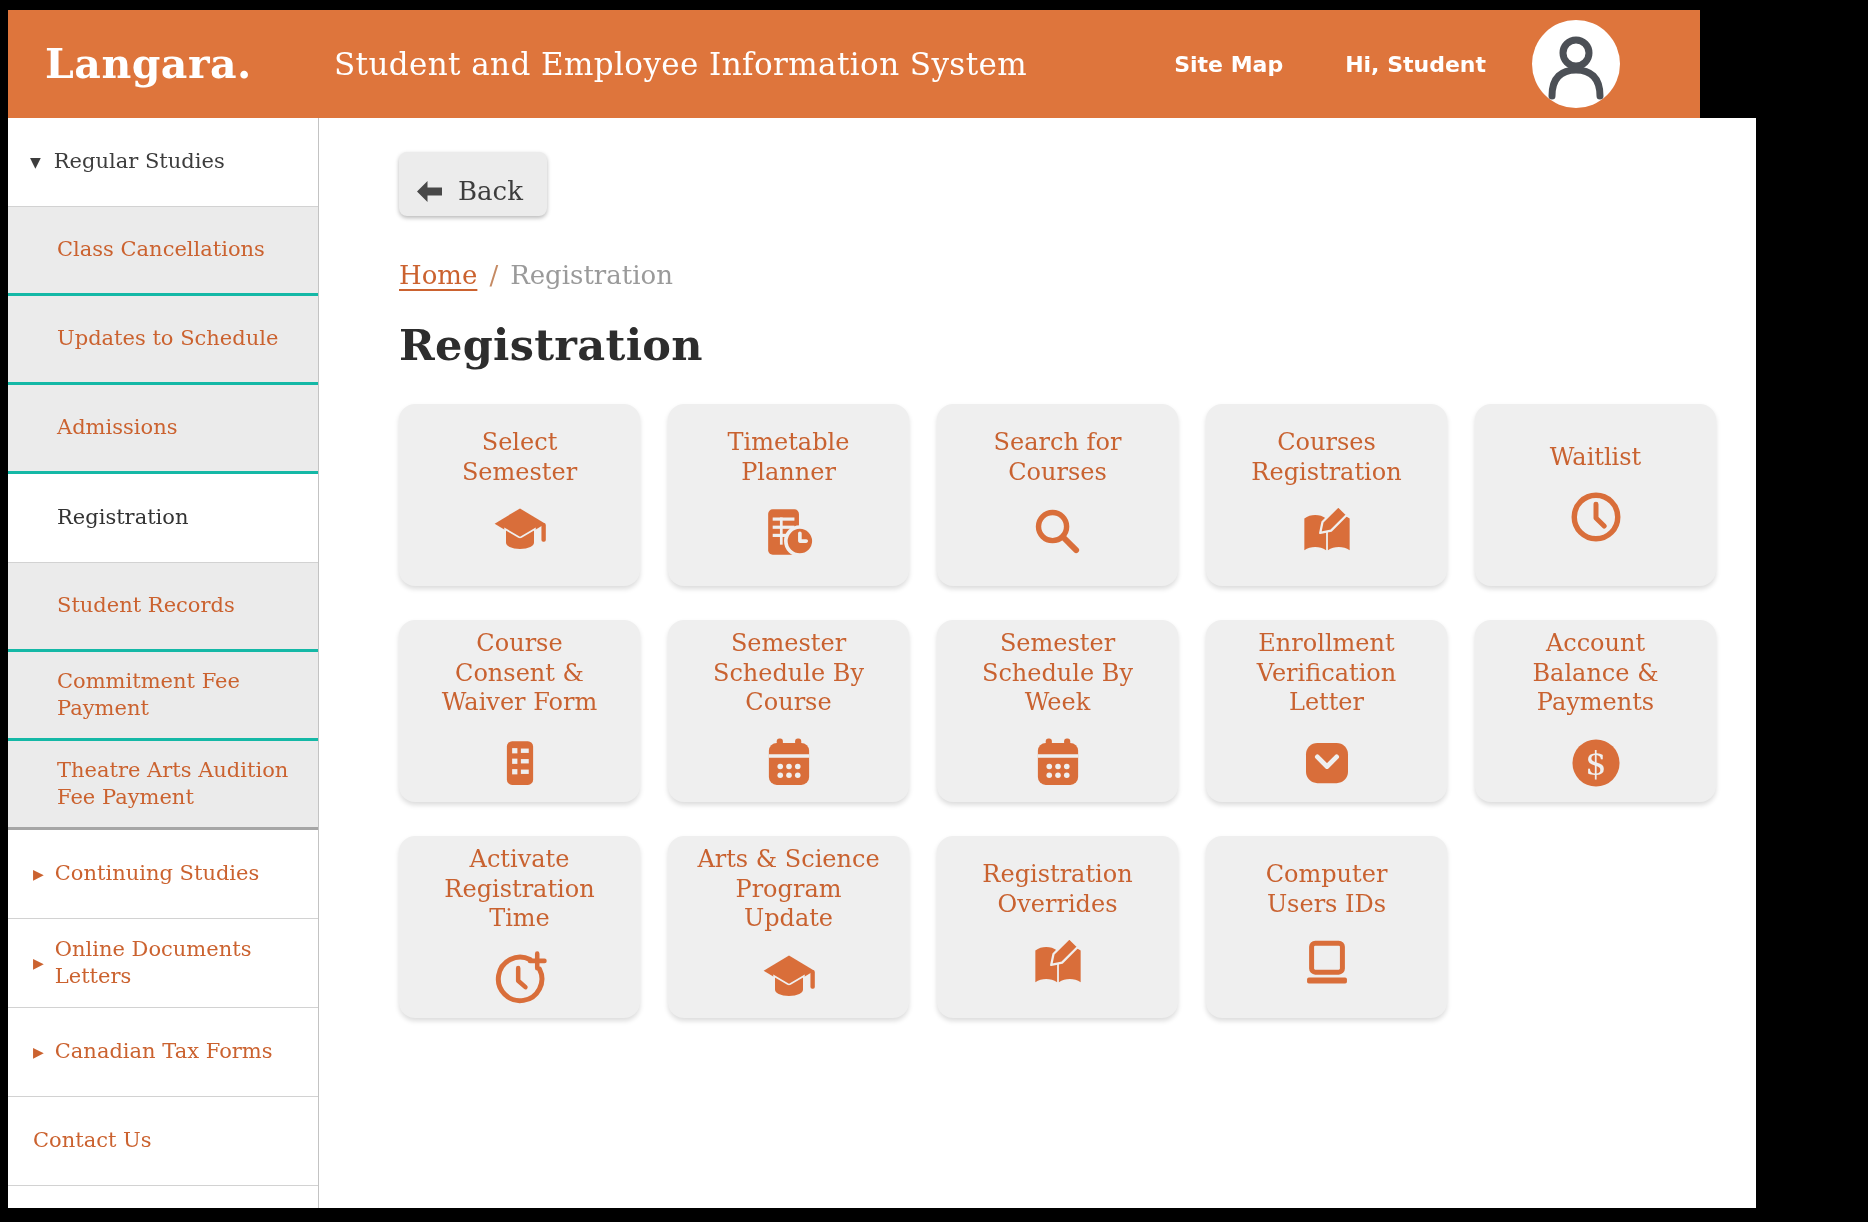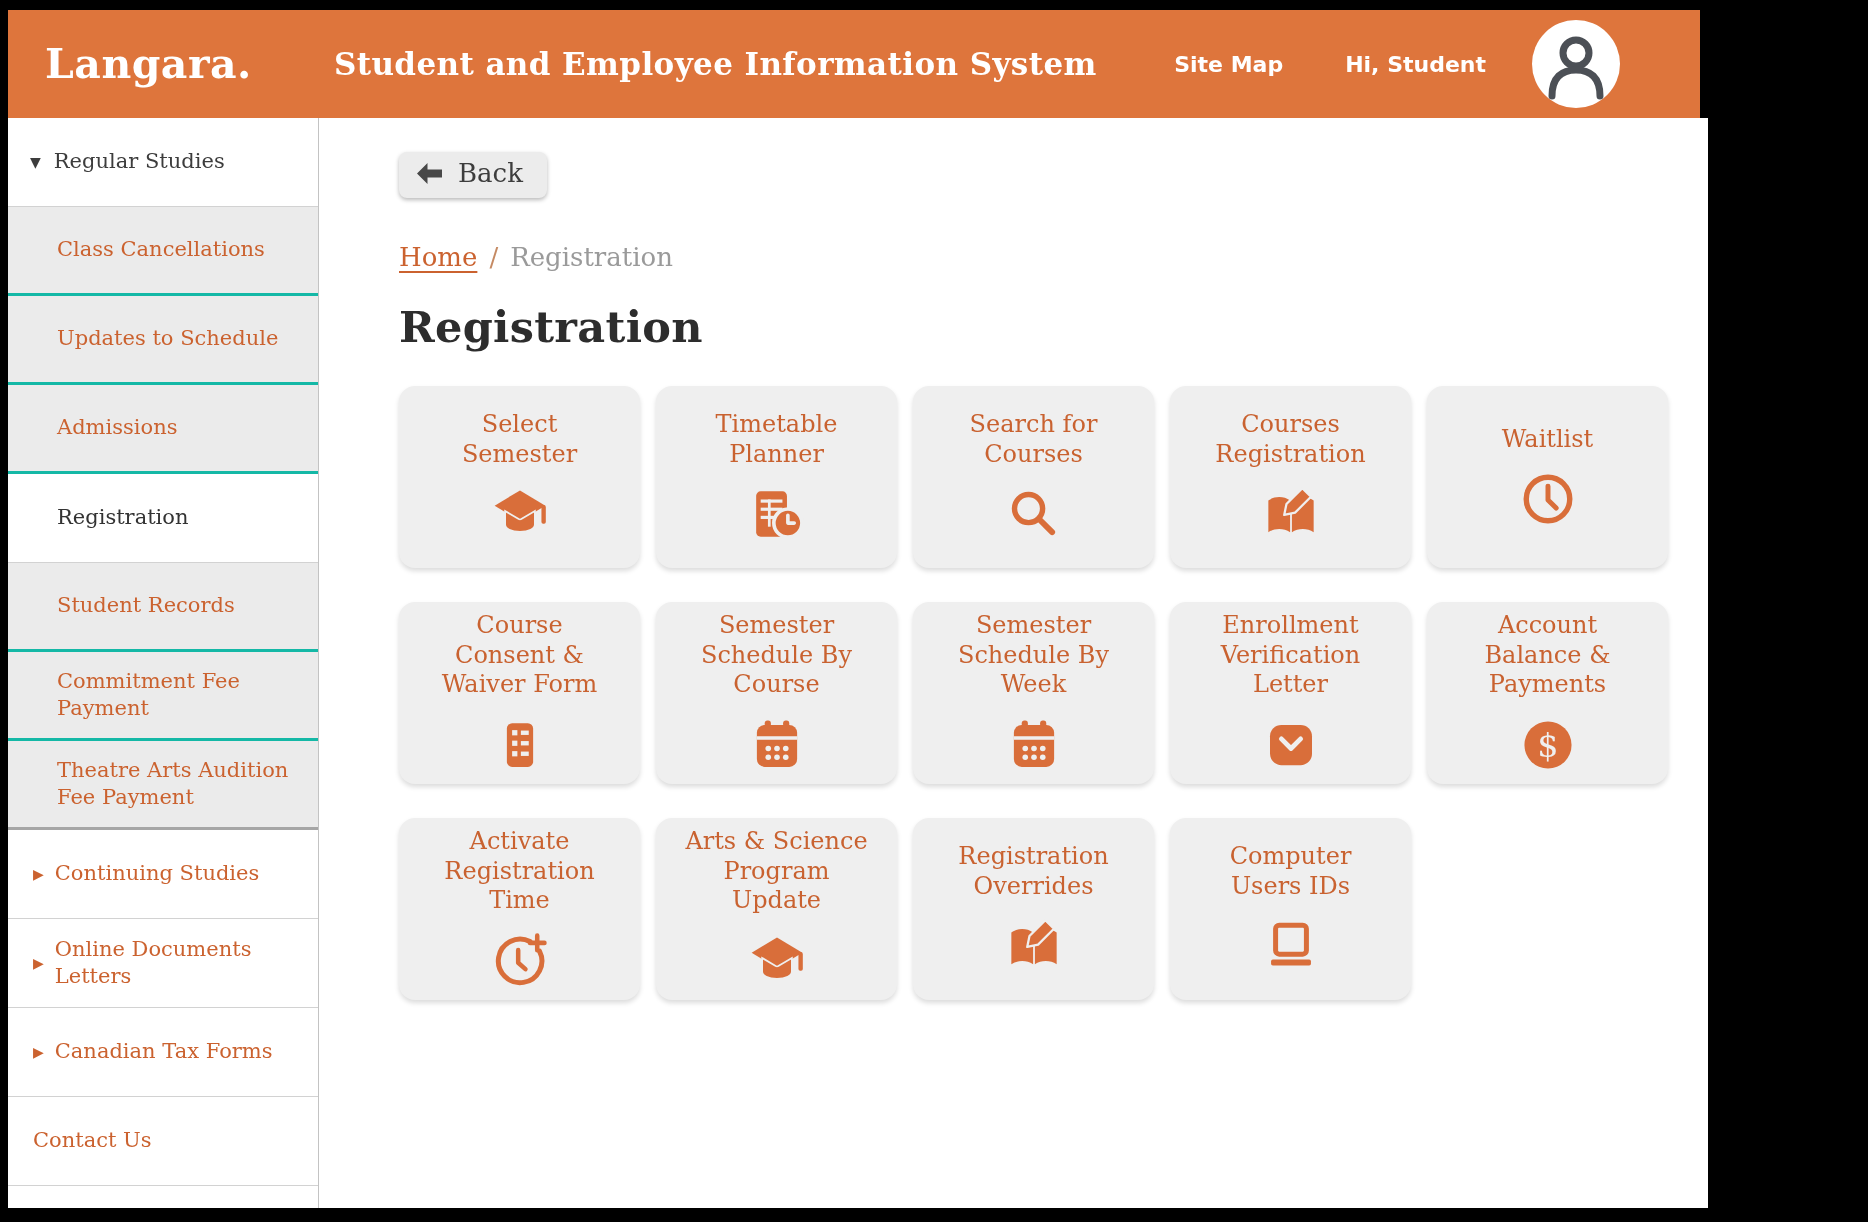--- a/index.html
+++ b/index.html
@@ -16,21 +16,21 @@
   
   .app-header {
     flex:0 0 108px; background:#de753c; display:flex; align-items:center;
     color:#fff;
   }
   .logo {
     font-size:41px; font-weight:bold; margin-left:37px; letter-spacing:0.5px;
     cursor:pointer; white-space:nowrap;
   }
   .app-title {
-    font-size:31px; font-weight:700; margin-left:82px; letter-spacing:0.4px;
+    font-size:31px; font-weight:400; margin-left:82px; letter-spacing:0.4px;
     white-space:nowrap;
   }
   .header-right {
     margin-left:auto; display:flex; align-items:center; padding-right:80px;
     font-family:"DejaVu Sans", sans-serif; font-weight:bold; font-size:22px;
   }
   .hdr-link { color:#fff; text-decoration:none; cursor:pointer; margin-right:62px;margin-left:45px; }
   .hdr-greeting { margin-right:46px; }
   .avatar {
     width:88px; height:88px; border-radius:50%; background:#fff;
@@ -60,39 +60,39 @@
   .side-item.active { background:#fff; color:#333; padding-left:49px; }
   .side-item.plain { color:#cb622f; padding-left:25px; }
   .side-item.thick-bottom { border-bottom:3px solid #a6a6a6; }
   
   .main {
     flex:1; padding:34px 40px 0 80px; background:#fff; box-sizing:border-box;
   }
   .back-btn {
     display:inline-flex; align-items:center; gap:15px;
     background:#ececec; border:none; border-radius:8px;
-    padding:6px 24px 10px 17px;
+    padding:24px 24px 10px 17px;
     font-family:"DejaVu Serif", serif; font-size:26px; color:#3d3d3d;
     box-shadow:0 2px 4px rgba(0,0,0,0.28); cursor:pointer;
   }
   .back-arrow { display:flex; }
   .breadcrumb { margin-top:44px; font-size:26px; display:flex; align-items:baseline; }
   .bc-home {
     color:#cb622f; text-decoration:underline; text-underline-offset:5px;
     cursor:pointer;
   }
   .bc-sep { color:#c58a63; margin:0 12px; }
   .bc-cur { color:#9a9a9a; }
   .page-title {
     margin:30px 0 0 0; font-size:43px; font-weight:bold; color:#2d2d2d;
     letter-spacing:0.3px;
   }
   .tiles {
     margin-top:34px; display:grid;
-    grid-template-columns:repeat(5, 241px); gap:34px 16px;
+    grid-template-columns:repeat(5, 241px); gap:34px 28px;
   }
   .tile {
     width:241px; height:182px; box-sizing:border-box;
     background:#efefef; border-radius:16px;
     box-shadow:0 3px 5px rgba(0,0,0,0.14);
     display:flex; flex-direction:column; align-items:center; justify-content:center;
     gap:15px; cursor:pointer; text-decoration:none;
   }
   .tile-label {
     font-size:24px; line-height:1.23; color:#c96230; text-align:center;

